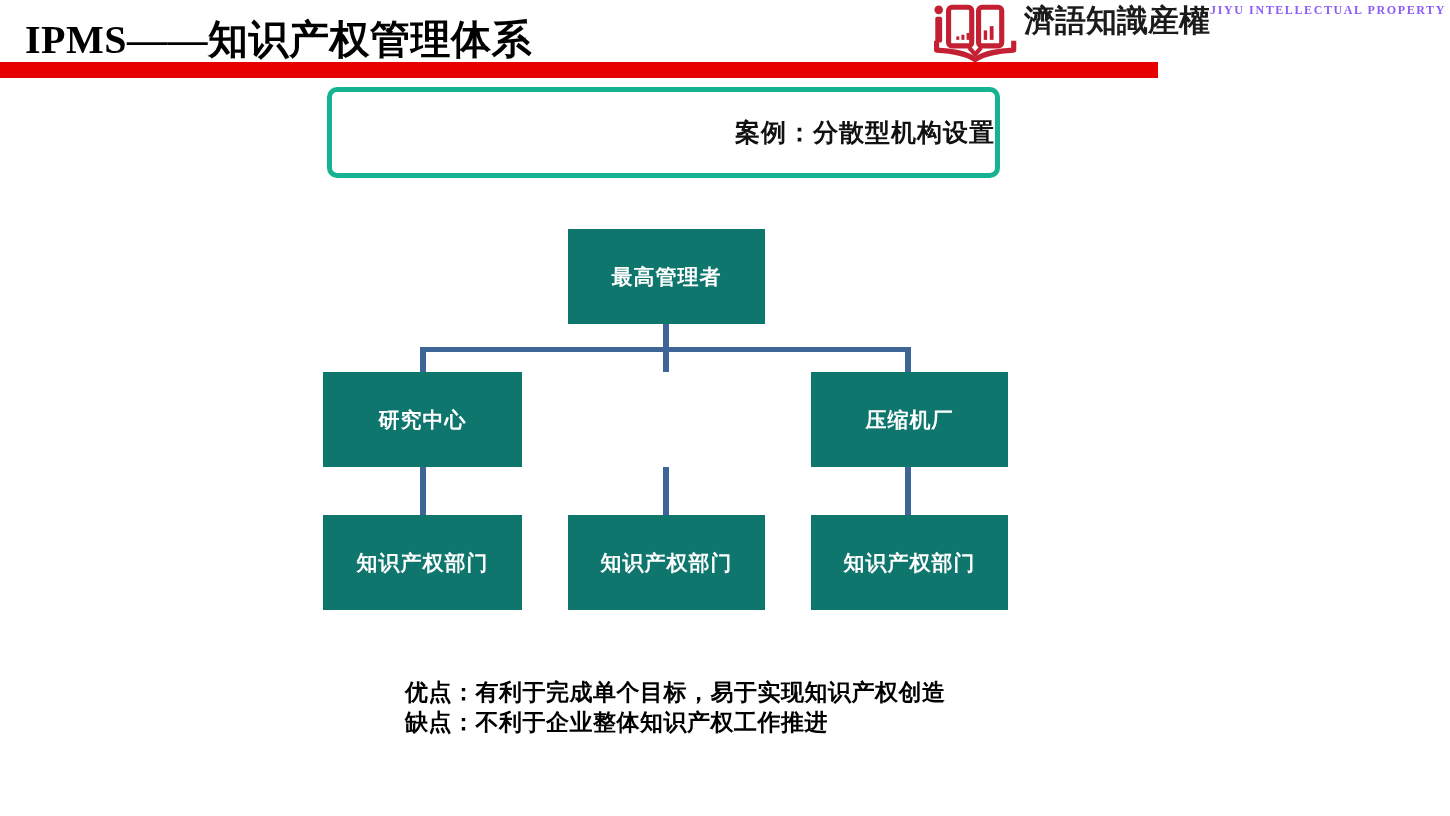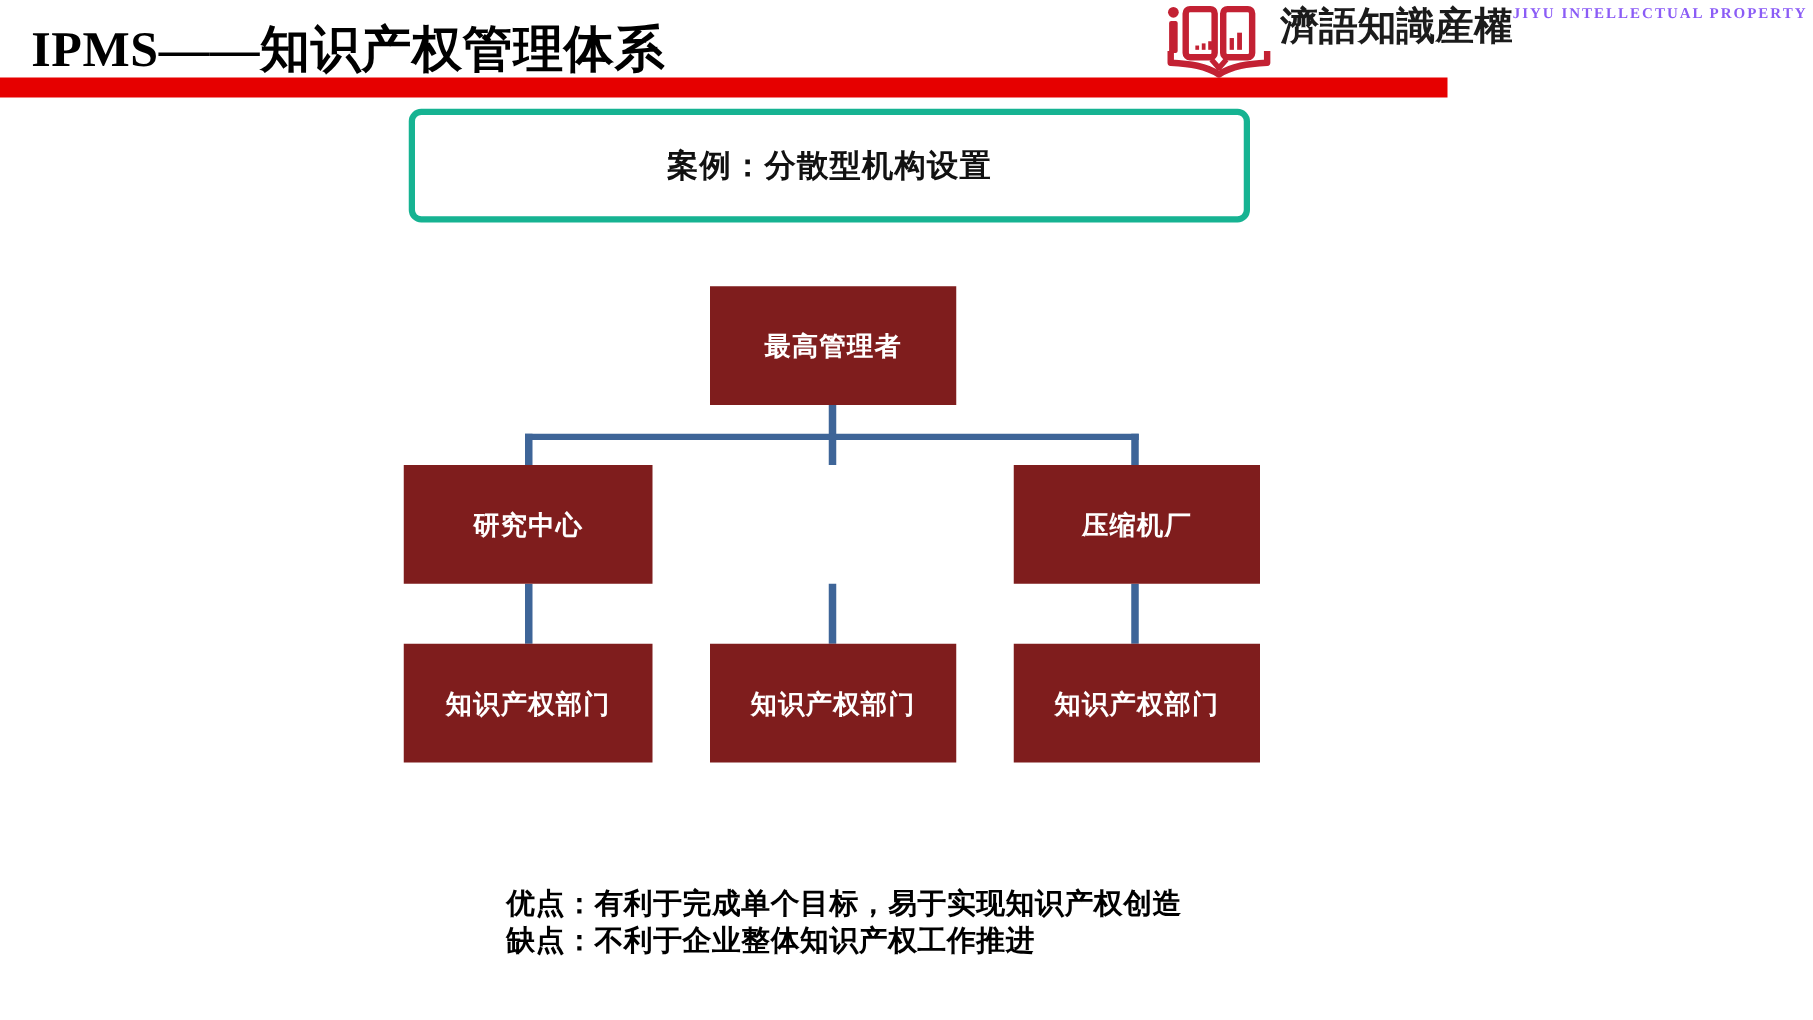--- a/index.html
+++ b/index.html
@@ -63,33 +63,33 @@
     position: absolute;
     left: 327px;
     top: 87px;
     width: 673px;
     height: 91px;
     background: #ffffff;
     border: 5px solid #16b392;
     border-radius: 10px;
     display: flex;
     align-items: center;
-    justify-content: center;
+    justify-content: flex-end;
   }
   .case-banner-label {
     font-size: 25px;
     font-weight: bold;
     color: #111111;
     letter-spacing: 1px;
   }
 
   
   .org-box {
     position: absolute;
-    background: #7f1d1d;
+    background: #0f766e;
     display: flex;
     align-items: center;
     justify-content: center;
     color: #ffffff;
     font-size: 21px;
     font-weight: bold;
     letter-spacing: 1px;
     height: 95px;
   }
   .box-root   { left: 568px; top: 229px; width: 197px; }
@@ -106,21 +106,21 @@
   .conn-drop-l    { left: 420px; top: 347px; width: 6px; height: 25px; }
   .conn-drop-r    { left: 905px; top: 347px; width: 6px; height: 25px; }
   .conn-v1        { left: 420px; top: 467px; width: 6px; height: 48px; }
   .conn-v2        { left: 663px; top: 467px; width: 6px; height: 48px; }
   .conn-v3        { left: 905px; top: 467px; width: 6px; height: 48px; }
 
   
   .notes {
     position: absolute;
     left: 405px;
-    top: 708px;
+    top: 678px;
   }
   .note-line {
     font-size: 23px;
     font-weight: bold;
     color: #000000;
     line-height: 30px;
     letter-spacing: 0.5px;
     white-space: nowrap;
   }
 </style>

